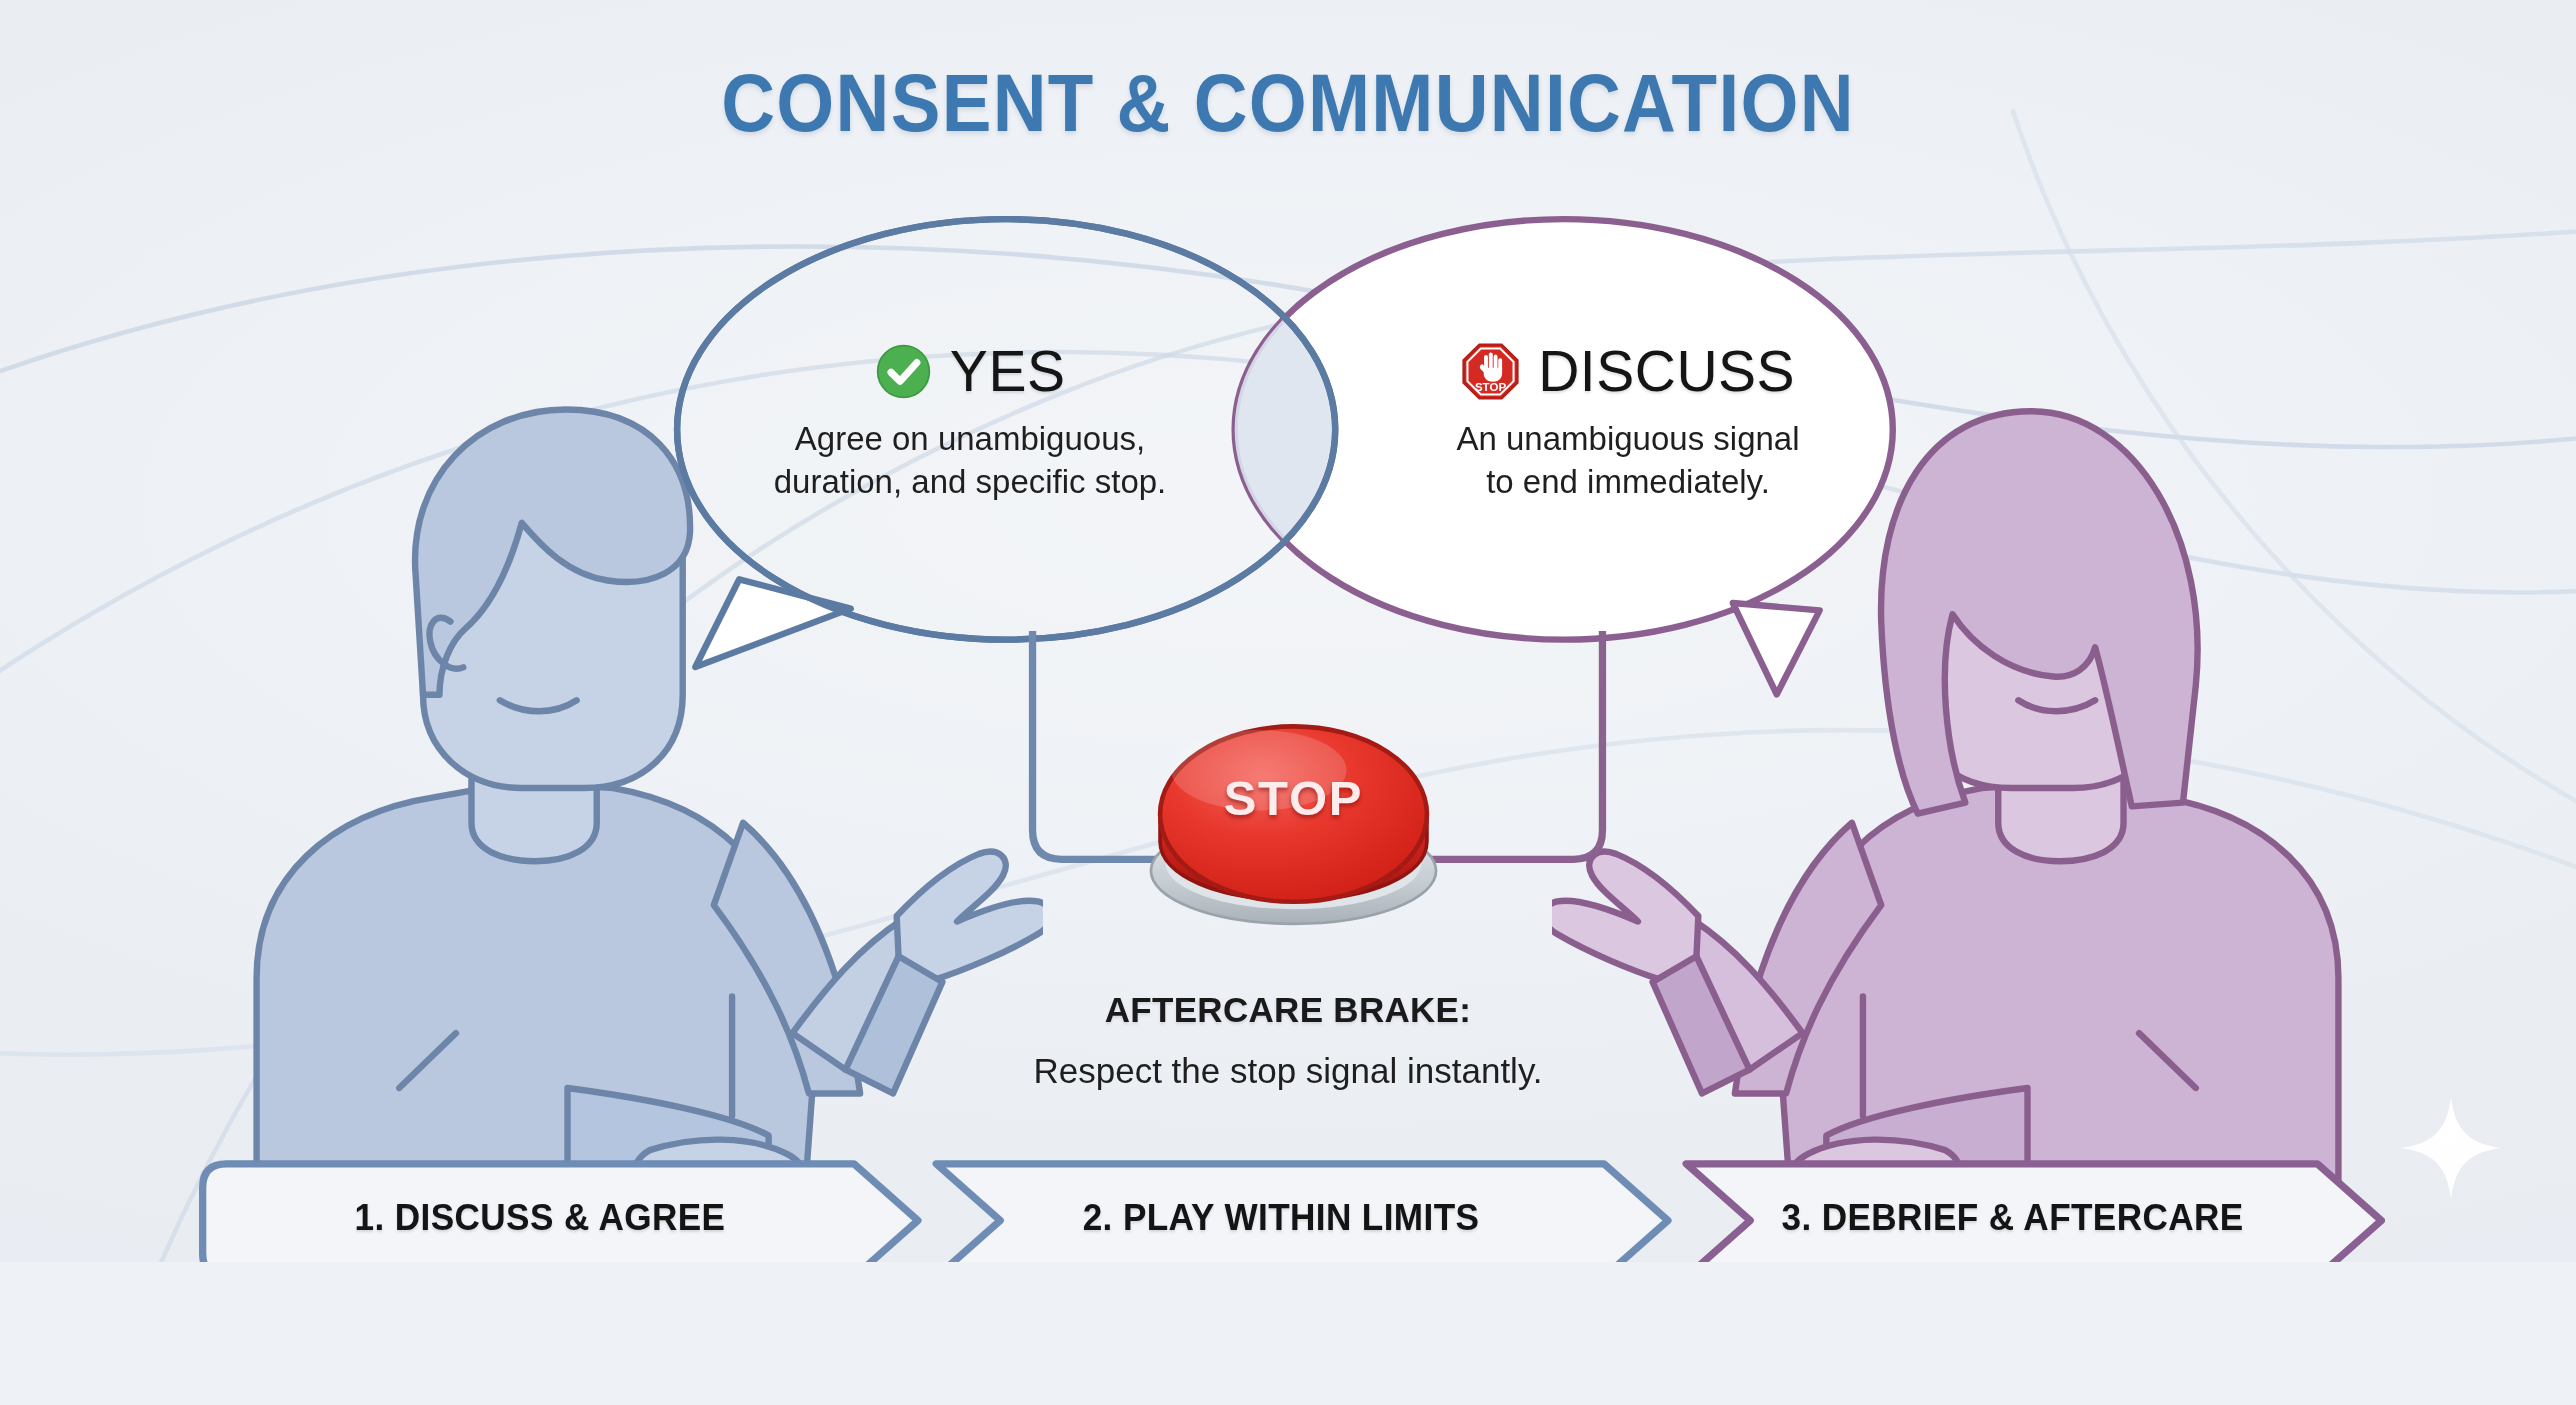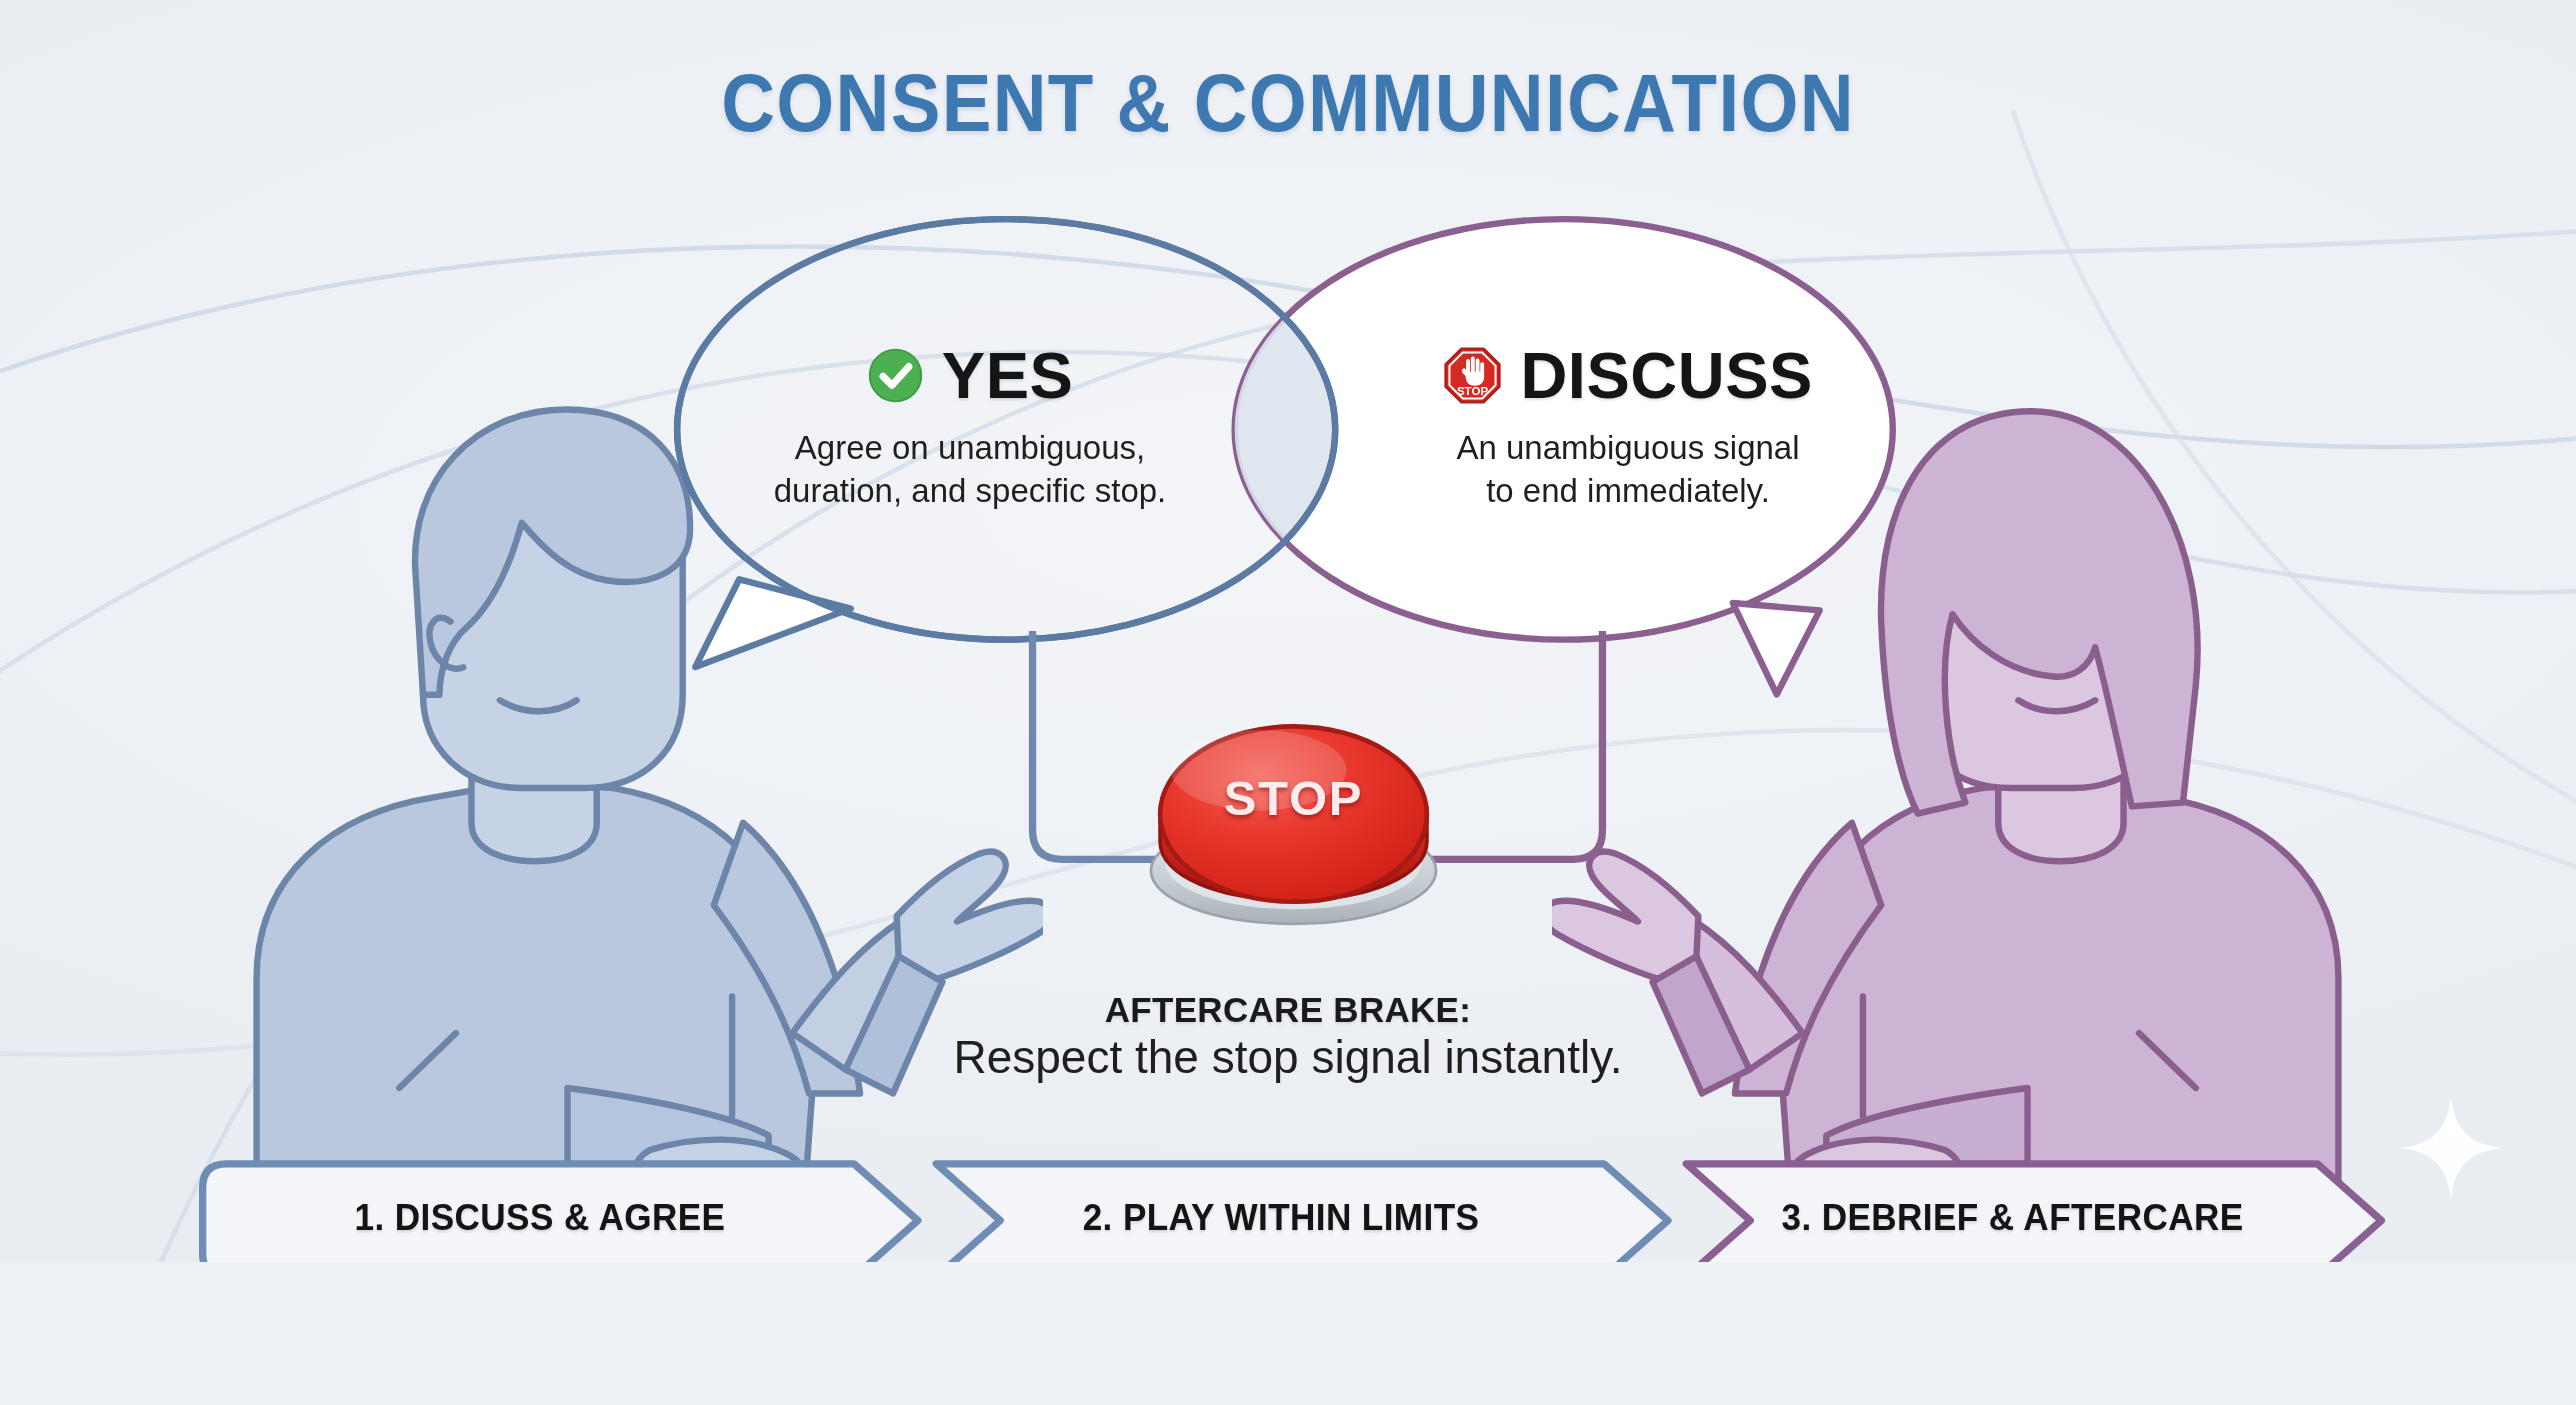--- a/index.html
+++ b/index.html
@@ -74,22 +74,22 @@
   #bubble-safeword-content{ left: 1372px; top: 338px; width: 512px; }
 
   .bubble-head {
     display: flex;
     align-items: center;
     justify-content: center;
     gap: 18.3px;
     margin-bottom: 12.8px;
   }
   .bubble-head-label {
-    font-size: 65px;
-    font-weight: bold;
+    font-size: 57px;
+    font-weight: normal;
     letter-spacing: 0.5px;
     color: #151515;
     text-shadow: 0 1.8px 2.7px rgba(150,160,175,0.35);
   }
   .bubble-body {
     font-size: 33px;
     line-height: 1.32;
     color: #1f1f1f;
   }
   .bubble-body span { display: block; }
@@ -138,22 +138,22 @@
     text-align: center;
   }
   #brake-caption .brake-title {
     font-size: 35px;
     font-weight: bold;
     color: #1a1a1a;
     letter-spacing: 0.3px;
     text-shadow: 0 1.8px 2.7px rgba(160,170,185,0.35);
   }
   #brake-caption .brake-sub {
-    margin-top: 0;
-    font-size: 46px;
+    margin-top: 21px;
+    font-size: 35px;
     color: #1f1f1f;
     text-align: center;
   }
 
   
   .steps-svg {
     position: absolute;
     left: 199px;
     top: 1160px;
     width: 2186px;

